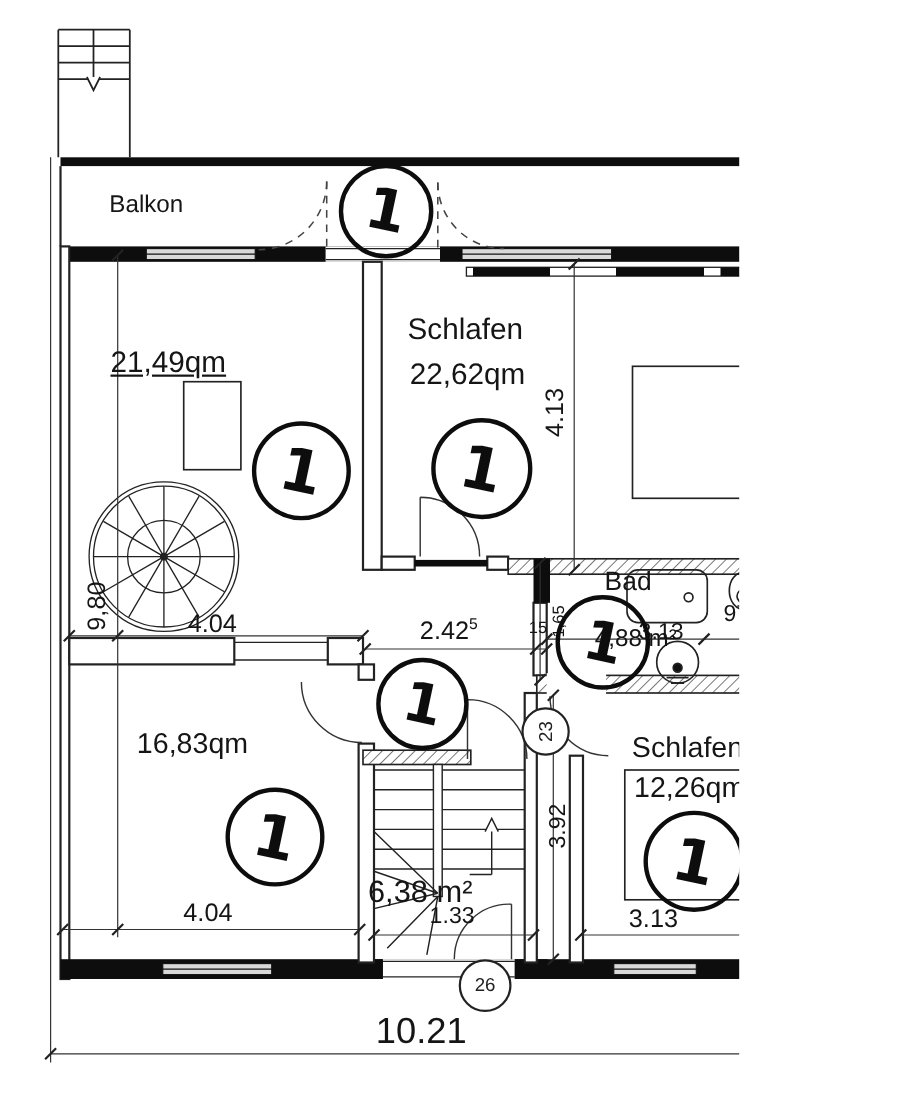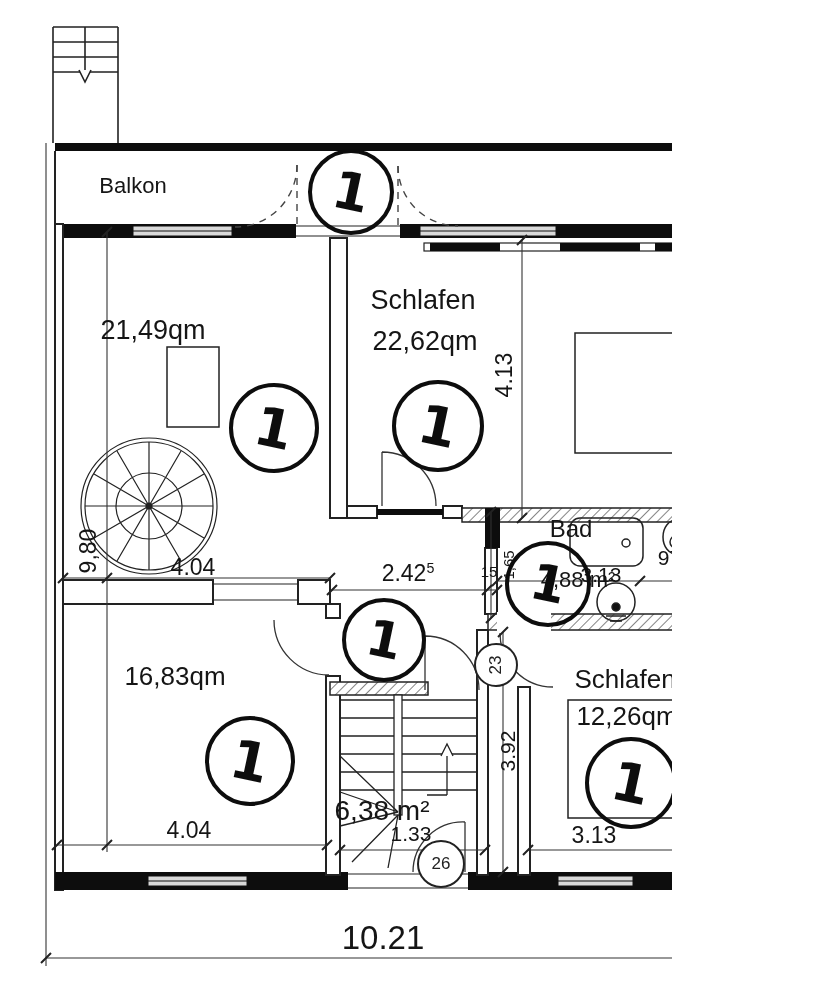--- a/index.html
+++ b/index.html
@@ -202,21 +202,21 @@
     <path d="M517,245 L527,235 M517,523 L527,513"></path>
     <path d="M486,517 L496,507 M486,623 L496,613"></path>
     <path d="M492,586 L502,576 M635,586 L645,576 M704,586 L714,576"></path>
     <path d="M498,637 L508,627 M498,877 L508,867"></path>
     <path d="M335,855 L345,845 M480,855 L490,845"></path>
     <path d="M523,855 L533,845 M707,855 L717,845"></path>
   </g>
 </svg>
 
 <div class="lbl" style="left:133px;top:186px;font-size:22px;">Balkon</div>
-<div class="lbl room" style="left:153px;top:330px;">21,49qm</div>
+<div class="lbl room" style="left:153px;top:330px;text-decoration:underline;">21,49qm</div>
 <div class="lbl room" style="left:423px;top:300px;">Schlafen</div>
 <div class="lbl room" style="left:425px;top:341px;">22,62qm</div>
 <div class="lbl" style="left:175px;top:676px;font-size:26px;">16,83qm</div>
 <div class="lbl" style="left:625px;top:679px;font-size:26px;">Schlafen</div>
 <div class="lbl" style="left:627px;top:716px;font-size:26px;">12,26qm</div>
 <div class="lbl room-sm" style="left:571px;top:529px;">Bad</div>
 <div class="lbl" style="left:578px;top:580px;font-size:22px;">4,88 m²</div>
 <div class="lbl" style="left:382px;top:811px;font-size:28px;">6,38 m²</div>
 
 <div class="lbl rot dim" style="left:88px;top:551px;">9,80</div>
@@ -251,17 +251,17 @@
 <div class="marker" style="left:205px;top:716px;width:82px;height:82px;">
       <span style="font-size:54px;">1</span>
     </div>
 <div class="marker" style="left:585px;top:737px;width:84px;height:84px;">
       <span style="font-size:54px;">1</span>
     </div>
 
 <div class="badge" style="left:474px;top:643px;width:40px;height:40px;">
       <span class="r90">23</span>
     </div>
-<div class="badge" style="left:417px;top:840px;width:44px;height:44px;">
+<div class="badge" style="left:417px;top:872px;width:44px;height:44px;">
       <span>26</span>
     </div>
 
 </div>
 
 </body></html>

